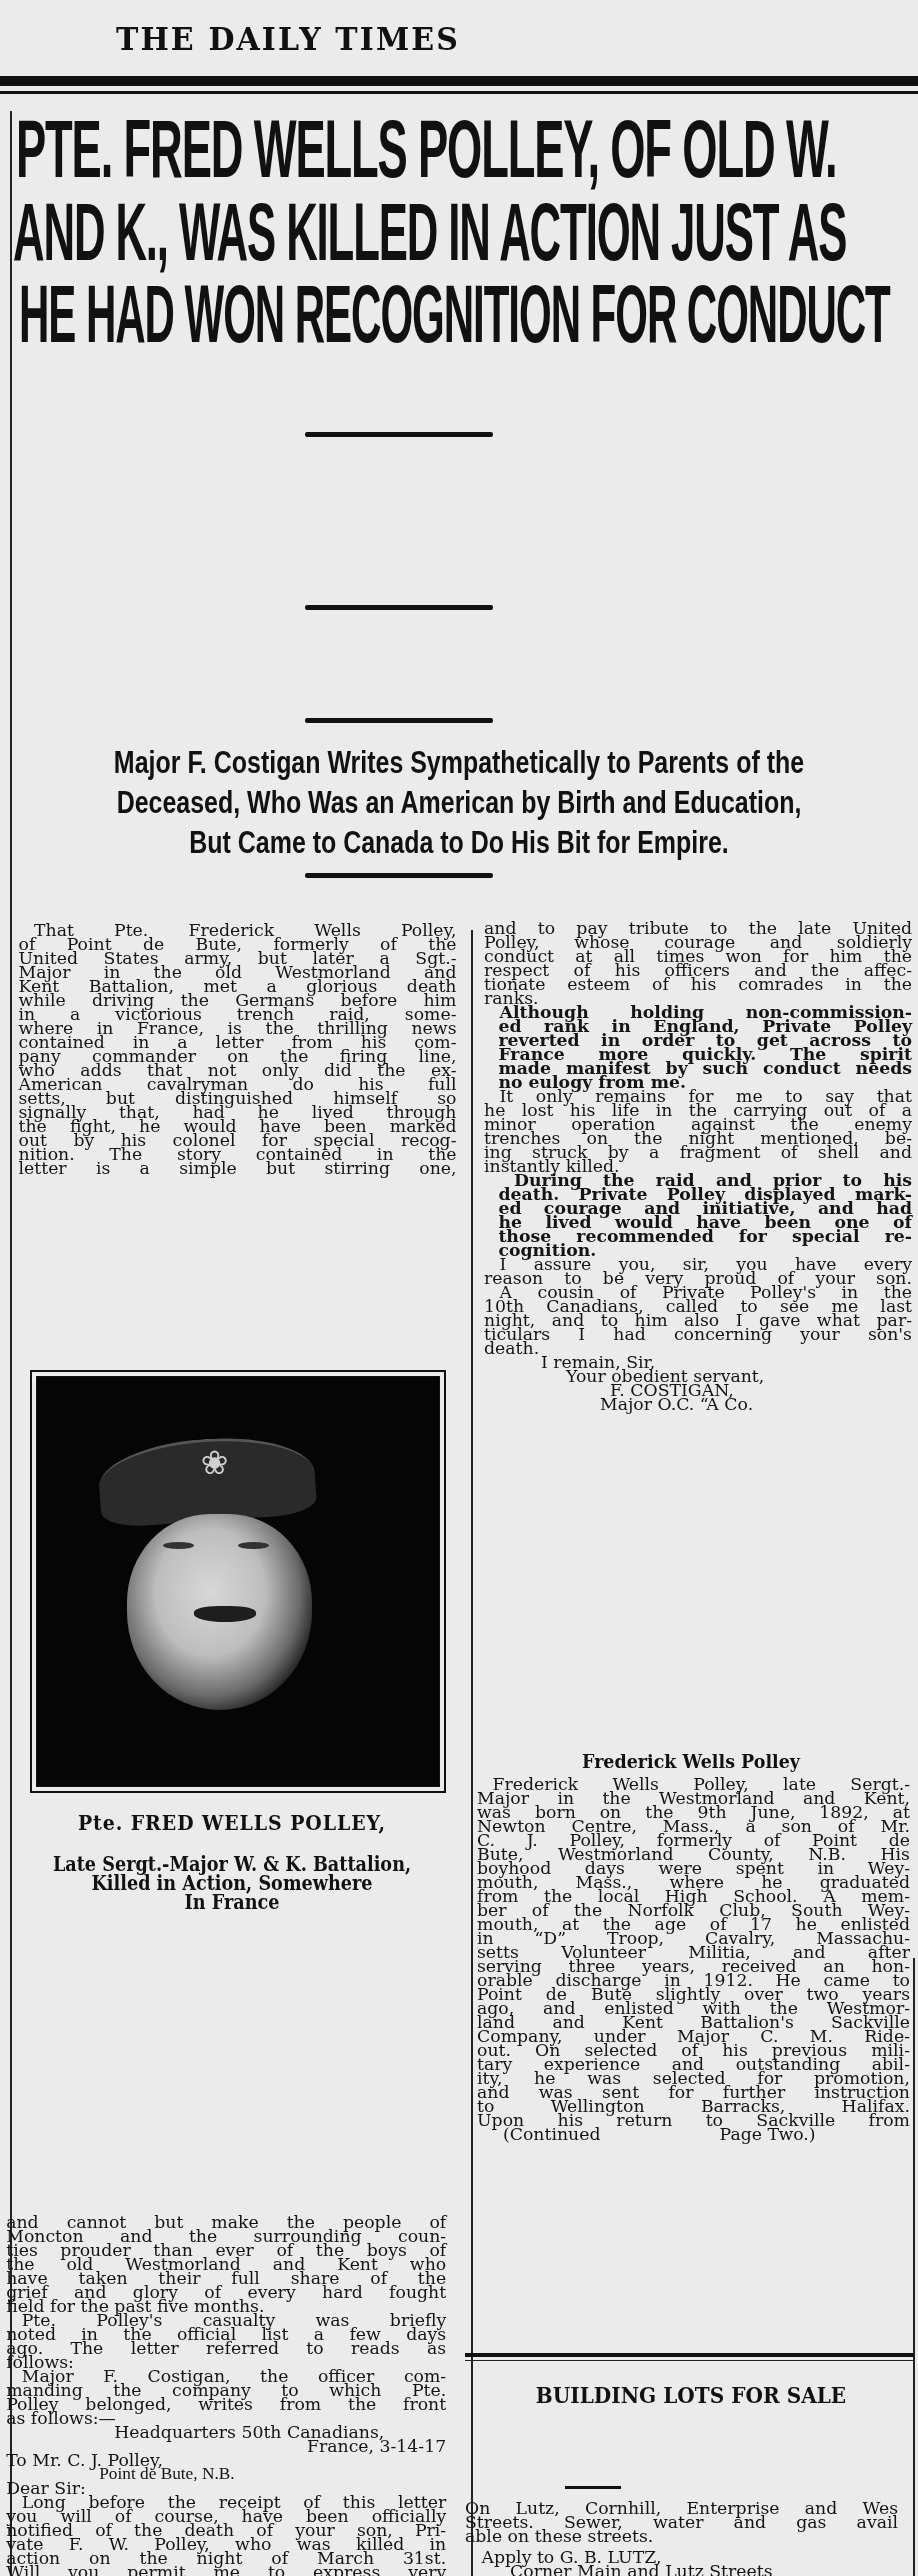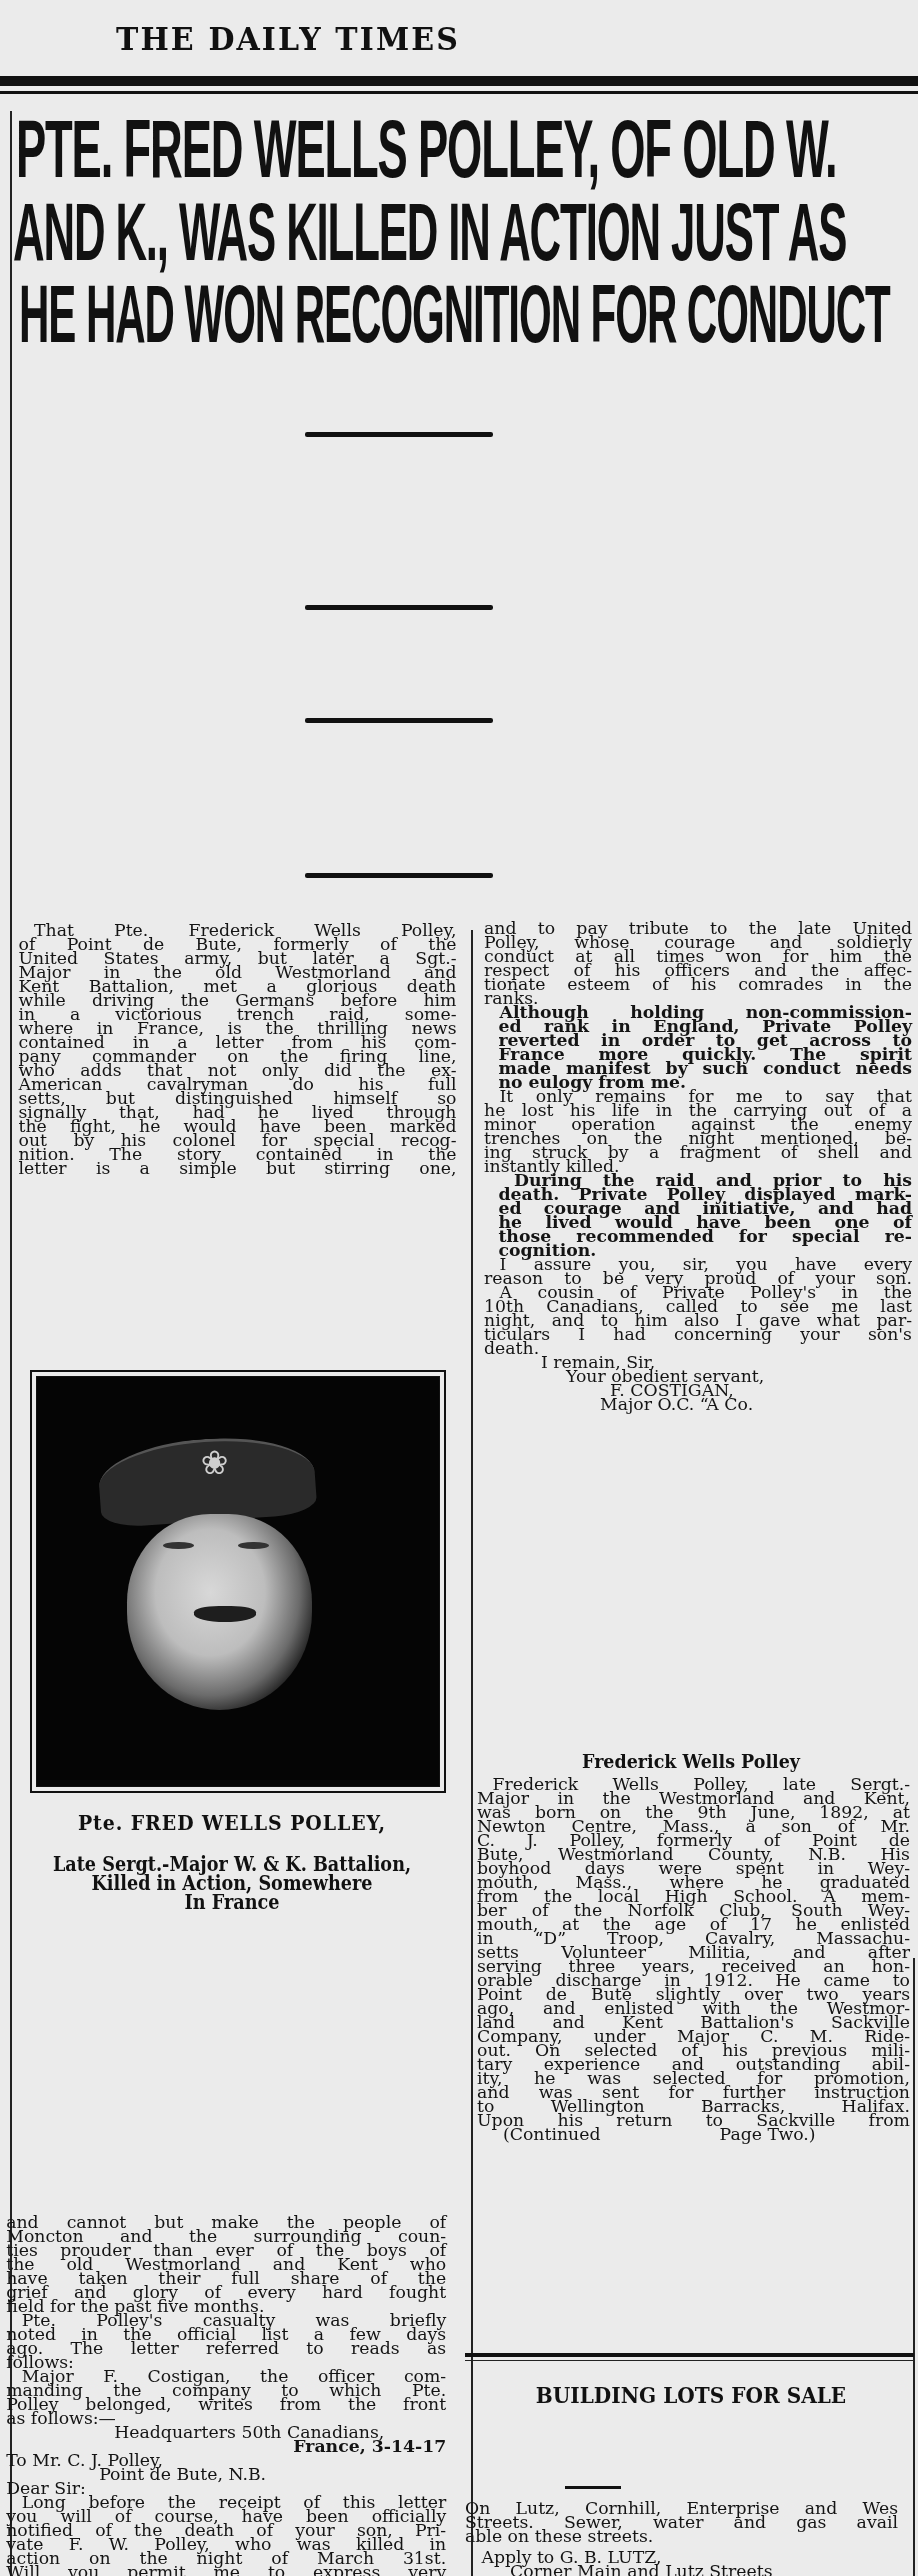--- a/index.html
+++ b/index.html
@@ -73,20 +73,25 @@
   <div class="headline hl3">HE HAD WON RECOGNITION FOR CONDUCT</div>
 
   <div class="short-rule" style="top:432px"></div>
 
 
   <div class="short-rule" style="top:605px"></div>
 
 
   <div class="short-rule" style="top:718px"></div>
 
+  <div class="deck deck3" style="top:742px">
+    <span class="line">Major F. Costigan Writes Sympathetically to Parents of the</span>
+    <span class="line">Deceased, Who Was an American by Birth and Education,</span>
+    <span class="line">But Came to Canada to  Do His Bit for Empire.</span>
+  </div>
 
   <div class="short-rule" style="top:873px"></div>
 
   <div class="col left-col">
     <span class="ln ind">That Pte. Frederick Wells Polley,</span>
     <span class="ln">of Point  de Bute, formerly of the</span>
     <span class="ln">United States army, but later a Sgt.-</span>
     <span class="ln">Major in the old Westmorland and</span>
     <span class="ln">Kent Battalion, met a glorious death</span>
     <span class="ln">while driving the Germans before him</span>
@@ -132,23 +137,23 @@
     <span class="ln last">field for the past five months.</span>
     <span class="ln ind">Pte. Polley's casualty was briefly</span>
     <span class="ln">noted in the official list a few days</span>
     <span class="ln">ago. The letter referred to reads as</span>
     <span class="ln last">follows:</span>
     <span class="ln ind">Major F. Costigan, the officer com-</span>
     <span class="ln">manding the company to which Pte.</span>
     <span class="ln">Polley belonged, writes from the front</span>
     <span class="ln last">as follows:—</span>
     <span class="ln last" style="padding-left:108px;">Headquarters 50th Canadians,</span>
-    <span class="ln last" style="text-align:right;text-align-last:right;font-weight:bold;">France, 3-14-17</span>
+    <span class="ln last" style="text-align:right;text-align-last:right;">France, 3-14-17</span>
     <span class="ln last">To Mr. C. J. Polley,</span>
-    <span class="ln last" style="padding-left:93px;">Point de Bute, N.B.</span>
+    <span class="ln last" style="padding-left:93px;font-family:Liberation Serif, serif;">Point de Bute, N.B.</span>
     <span class="ln last">Dear Sir:</span>
     <span class="ln ind">Long before the receipt of this letter</span>
     <span class="ln">you will of course, have been officially</span>
     <span class="ln">notified of the death of your son, Pri-</span>
     <span class="ln">vate F. W. Polley, who was killed in</span>
     <span class="ln">action on the night of March 31st.</span>
     <span class="ln">Will you permit me to express very</span>
 
   </div>
 

